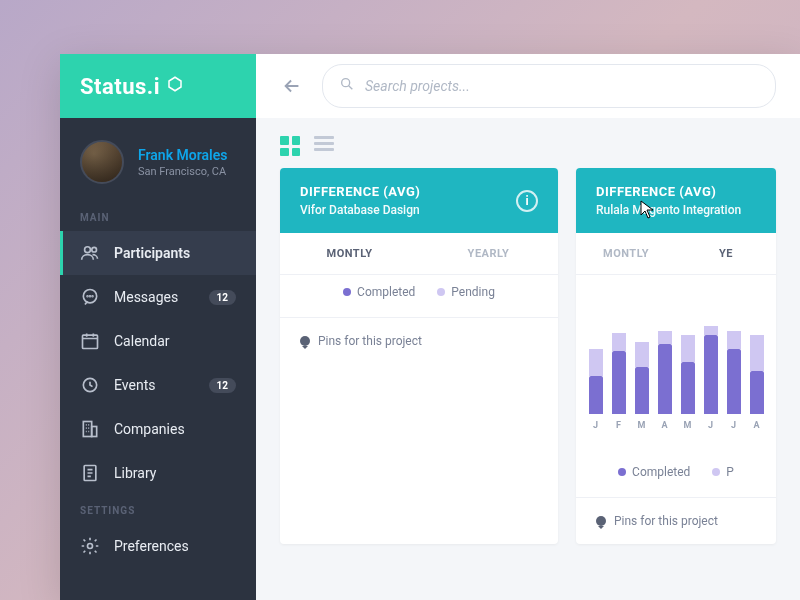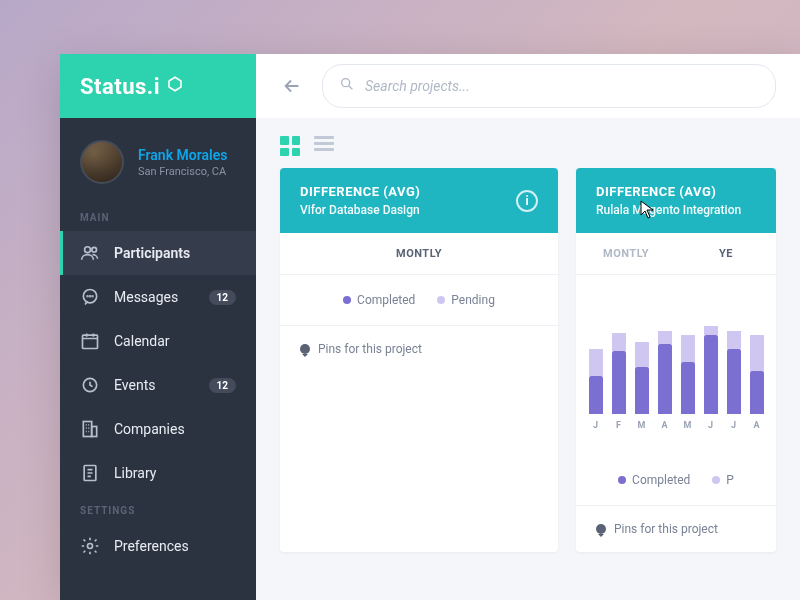--- a/index.html
+++ b/index.html
@@ -50,21 +50,21 @@
 .donut-month { font-size: 22px; font-weight: 800; color: #b0b8c5; letter-spacing: 1px; }
 .donut-year { font-size: 14px; font-weight: 700; color: #b0b8c5; }
 .bars { display:flex; align-items:flex-end; gap:9px; height:130px; padding:20px 10px 0; }
 .bar-col { display:flex; flex-direction:column; align-items:center; gap:6px; }
 .bar-stack { display:flex; flex-direction:column-reverse; width:14px; }
 .bar-seg { width:100%; }
 .bar-seg.c { background:#7b6fd1; border-radius:2px 2px 0 0; }
 .bar-seg.p { background:#cfc7f2; }
 .bar-label { font-size:9px; font-weight:700; color:#9aa3b5; }
 .legend { display:flex; gap:22px; justify-content:center; padding: 10px 0 18px; }
-.legend-item { display:flex; align-items:center; gap:6px; font-size:12px; color:#7a8296;margin-top:8px; }
+.legend-item { display:flex; align-items:center; gap:6px; font-size:12px; color:#7a8296; }
 .dot { width:8px; height:8px; border-radius:50%; }
 .dot.c { background:#7b6fd1; }
 .dot.p { background:#cfc7f2; }
 .pins { border-top:1px solid #eef0f5; padding:16px 20px; display:flex; align-items:center; gap:8px; font-size:12px; color:#7a8296; }
 .pin-icon { width:10px; height:10px; border-radius:50%; background:#5a6275; position:relative; }
 .pin-icon::after { content:""; position:absolute; left:50%; top:100%; transform:translateX(-50%); border:3px solid transparent; border-top-color:#5a6275; }
 .cursor { position:absolute; top:200px; left:640px; z-index:100; pointer-events:none; }
 </style>
 </head>
 <body>
@@ -201,20 +201,21 @@
       <div class="card">
         <div class="card-head">
           <div>
             <div class="card-title">DIFFERENCE (AVG)</div>
             <div class="card-sub">Vifor Database Dasign</div>
           </div>
           <div class="info-icon">i</div>
         </div>
         <div class="tabs">
           <div class="tab active">MONTLY</div>
+          <div class="tab">YEARLY</div>
         </div>
         <div class="legend">
           <div class="legend-item">
               <span class="dot c"></span>
               <span>Completed</span>
             </div>
           <div class="legend-item">
               <span class="dot p"></span>
               <span>Pending</span>
             </div>

